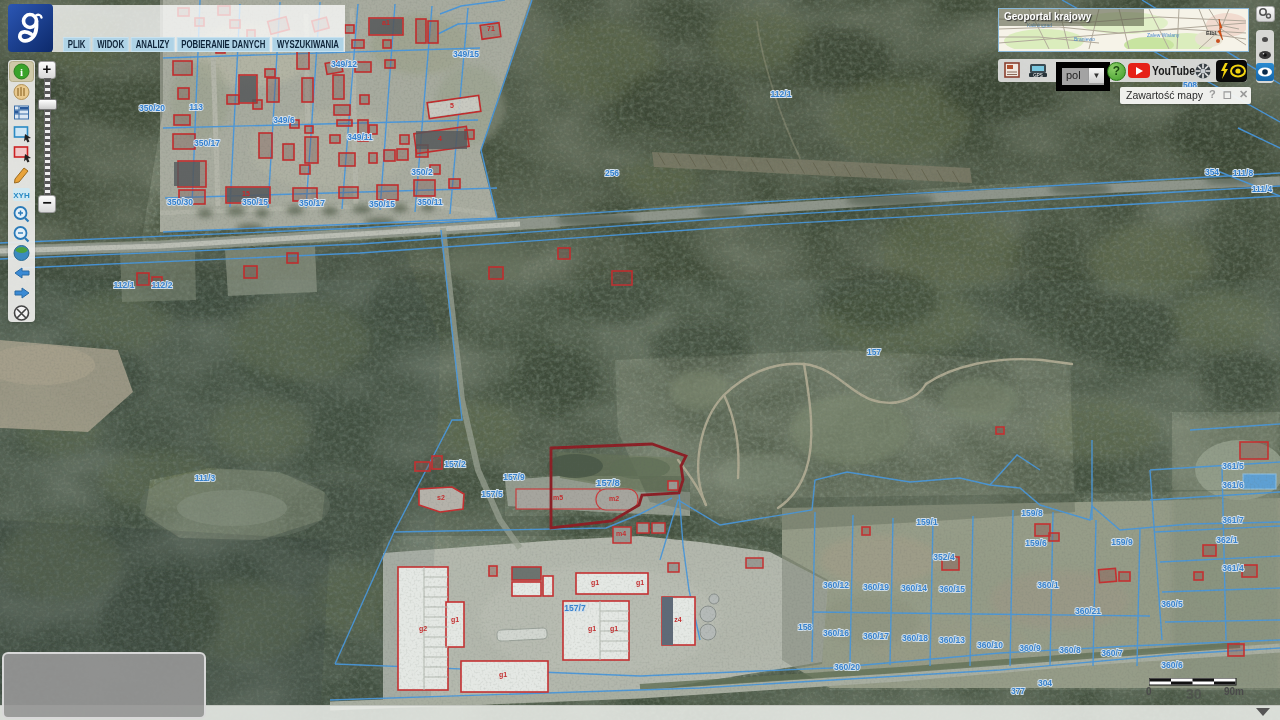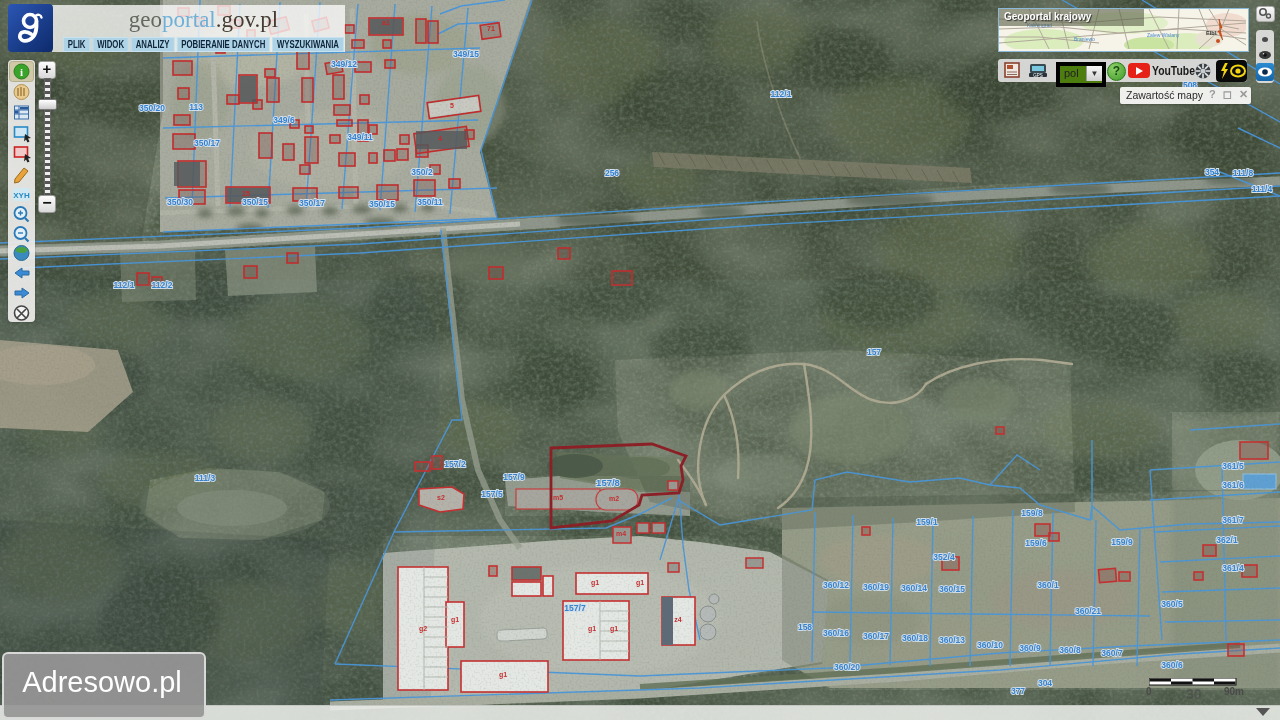--- a/index.html
+++ b/index.html
@@ -536,21 +536,20 @@
 <div class="ui" style="left:8px;top:4px;width:45px;height:48px;background:linear-gradient(135deg,#2b56b4,#0d2a6b);border-radius:4px">
 <svg width="45" height="48" viewBox="0 0 45 48">
 <g stroke="#fff" fill="none" stroke-linecap="round">
 <circle cx="22" cy="17" r="6.5" stroke-width="3.6"></circle>
 <path d="M28.5,17 C29,26 28,33 21,36 C15,38.5 11,35 12,31 C13,27 19,27 23,30" stroke-width="3.6"></path>
 <path d="M28,11.5 C30.5,10 33,11 33.5,13.5" stroke-width="2.4"></path>
 </g>
 </svg>
 </div>
 
-<div class="ui" style="left:62px;top:7px;width:283px;height:24px;font-family:'Liberation Serif',serif;font-size:23px;text-align:center"><span style="color:#63675e">geo</span><span style="color:#6fb0d8">portal</span><span style="color:#443c33">.gov.pl</span></div>
 
 <div class="ui" style="left:63px;top:37px;height:13px;font-size:10px;font-weight:bold;color:#0e2338;white-space:nowrap;transform:scaleX(0.78);transform-origin:0 0">
 <span style="display:inline-block;background:#afd3e6;padding:1px 5px;margin-right:3px;border:1px solid #c9e2ef">PLIK</span><span style="display:inline-block;background:#afd3e6;padding:1px 5px;margin-right:3px;border:1px solid #c9e2ef">WIDOK</span><span style="display:inline-block;background:#afd3e6;padding:1px 5px;margin-right:3px;border:1px solid #c9e2ef">ANALIZY</span><span style="display:inline-block;background:#afd3e6;padding:1px 5px;margin-right:3px;border:1px solid #c9e2ef">POBIERANIE DANYCH</span><span style="display:inline-block;background:#afd3e6;padding:1px 5px;border:1px solid #c9e2ef">WYSZUKIWANIA</span>
 </div>
 
 <div class="ui" style="left:8px;top:60px;width:27px;height:262px;background:rgba(238,238,236,0.92);border-radius:4px;box-shadow:0 0 2px rgba(0,0,0,0.3)"></div>
 
 <svg class="ui" style="left:8px;top:60px" width="50" height="270" viewBox="0 0 50 270">
 <rect x="1.5" y="1.5" width="24" height="20" rx="3" fill="#cfc9a8" stroke="#b5ae8a"></rect>
 <circle cx="13.5" cy="11.5" r="7.5" fill="#3aa32a" stroke="#2c7d20"></circle>
@@ -638,21 +637,21 @@
       <path d="M3,10 h10 M3,12.5 h10" stroke="#8a6a5a" stroke-width="1"></path>
     </svg>
 
 <svg class="ui" style="left:1028px;top:62px" width="20" height="17" viewBox="0 0 20 17">
       <rect x="2" y="2" width="16" height="9" rx="1.5" fill="#3a4a52"></rect>
       <rect x="4" y="4" width="12" height="5" fill="#7ac8e0"></rect>
       <rect x="1" y="11" width="18" height="4" rx="1" fill="#28343a"></rect>
       <text x="10" y="15" font-size="4.5" fill="#fff" text-anchor="middle">GPS</text>
     </svg>
 
-<div class="ui" style="left:1056px;top:62px;width:42px;height:17px;background:#4d7c0f;border:4px solid #000000;font-size:11px;color:#222">
+<div class="ui" style="left:1056px;top:62px;width:42px;height:17px;background:#a3a3a3;border:6px solid #000000;font-size:11px;color:#222">
 <span style="position:absolute;left:4px;top:1px">pol</span>
 <span style="position:absolute;right:0;top:0;width:15px;height:15px;background:linear-gradient(#f8f8f8,#d0d0d0);border-left:1px solid #9a9a9a;text-align:center;font-size:8px;line-height:15px;color:#333">▼</span>
 </div>
 
 <div class="ui" style="left:1107px;top:62px;width:17px;height:17px;border-radius:50%;background:radial-gradient(circle at 35% 30%,#8ed06a,#3f9a28);border:1px solid #2a7a18;color:#1a4a10;font-weight:bold;font-size:12px;text-align:center;line-height:17px">?</div>
 
 <div class="ui" style="left:1128px;top:63px;width:22px;height:15px;background:#e62117;border-radius:4px"></div>
 <div class="ui" style="left:1136px;top:66.5px;width:0;height:0;border-left:7px solid #fff;border-top:4px solid transparent;border-bottom:4px solid transparent"></div>
 <div class="ui" style="left:1152px;top:63px;font-size:13px;font-weight:bold;color:#1a1a1a;transform:scaleX(0.8);transform-origin:0 0">YouTube</div>
 
@@ -703,15 +702,14 @@
 <rect x="0.5" y="0.5" width="21.5" height="3" fill="#111"></rect>
       <rect x="43.5" y="0.5" width="21.5" height="3" fill="#111"></rect>
 <rect x="22" y="3.5" width="21.5" height="3" fill="#111"></rect>
       <rect x="65" y="3.5" width="21.5" height="3" fill="#111"></rect>
 </svg>
 <div class="ui" style="left:1146px;top:686px;font-size:10px;font-weight:bold;color:#4a4a4a">0</div>
 <div class="ui" style="left:1186px;top:686px;font-size:14px;font-weight:bold;color:#4a4a4a;opacity:0.6">30</div>
 <div class="ui" style="left:1224px;top:686px;font-size:10px;font-weight:bold;color:#4a4a4a">90m</div>
 
 <div class="ui" style="left:2px;top:652px;width:200px;height:63px;background:rgba(150,150,150,0.92);border:2px solid #d8d8d8;border-radius:6px"></div>
-<div class="ui" style="left:2px;top:666px;width:200px;text-align:center;font-size:29px;color:#fff">Adresowo.pl</div>
 
 </div>
 
 </body></html>

